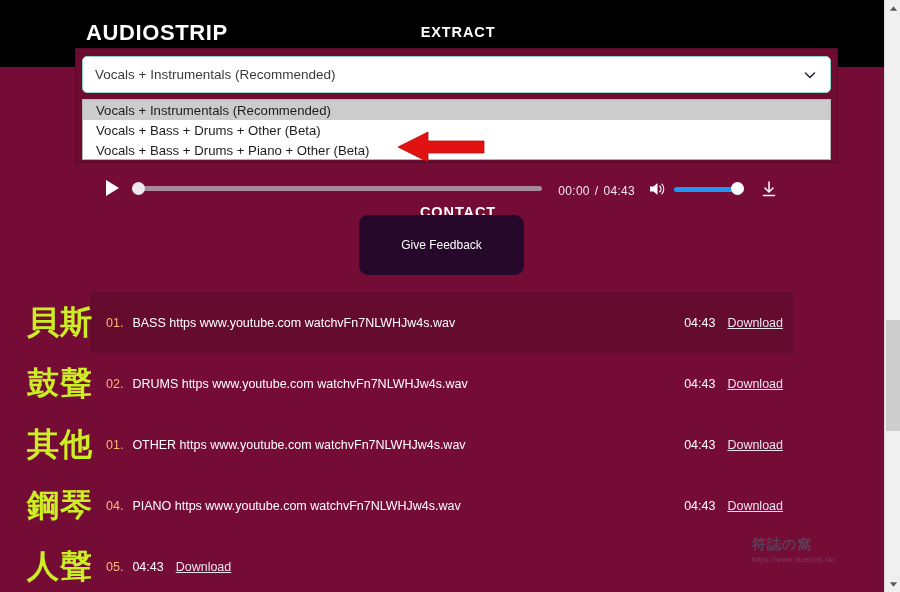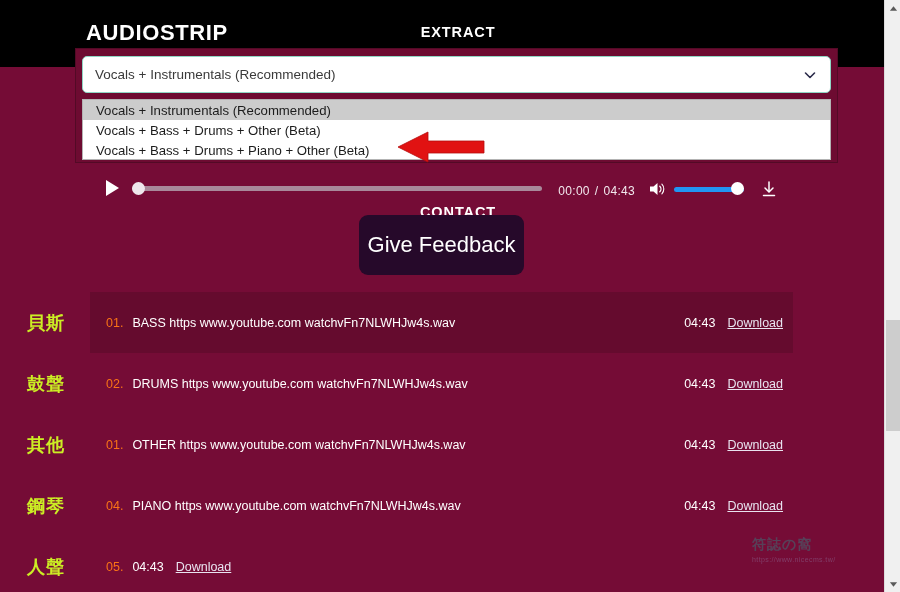--- a/index.html
+++ b/index.html
@@ -142,21 +142,21 @@
   #dl-icon { width: 18px; height: 18px; margin-left: 16px; flex: none; cursor: pointer; }
 
   
   #feedback {
     position: absolute; left: 359px; top: 215px;
     width: 165px; height: 60px;
     background: #26092a;
     border: none;
     border-radius: 9px;
     color: #ffffff;
-    font-size: 22px;
+    font-size: 12px;
     font-family: "Liberation Sans", sans-serif;
     cursor: pointer;
   }
 
   
   #tracks {
     position: absolute; left: 0; top: 292px;
     width: 884px;
   }
   .track-row {
@@ -165,34 +165,34 @@
     display: flex; align-items: center;
   }
   .track-row.hl .row-bg {
     position: absolute; left: 90px; top: 0;
     width: 703px; height: 61px;
     background: #650b2e;
   }
   .cjk {
     position: absolute; left: 27px;
     width: 58px;
-    font-size: 18px;
+    font-size: 32px;
     font-weight: bold;
     color: #ccee24;
     letter-spacing: 1px;
     font-family: "DejaVu Sans", sans-serif;
     white-space: nowrap;
   }
   .track-inner {
     position: absolute; left: 106px;
     width: 677px;
     display: flex; align-items: center;
   }
   .tnum {
-    font-size: 12.5px; color: #f97316;
+    font-size: 12.5px; color: #fdba74;
     margin-right: 9px; flex: none;
   }
   .tname {
     font-size: 12.5px; color: #ffffff;
     flex: 1;
     white-space: nowrap; overflow: hidden;
   }
   .tdur {
     font-size: 12.5px; color: #ffffff;
     margin-right: 12px; flex: none;

